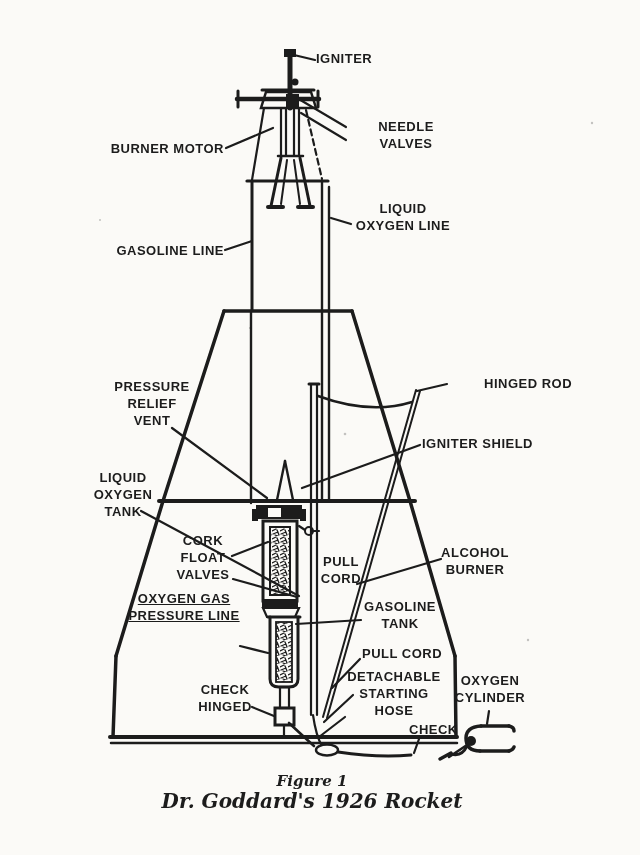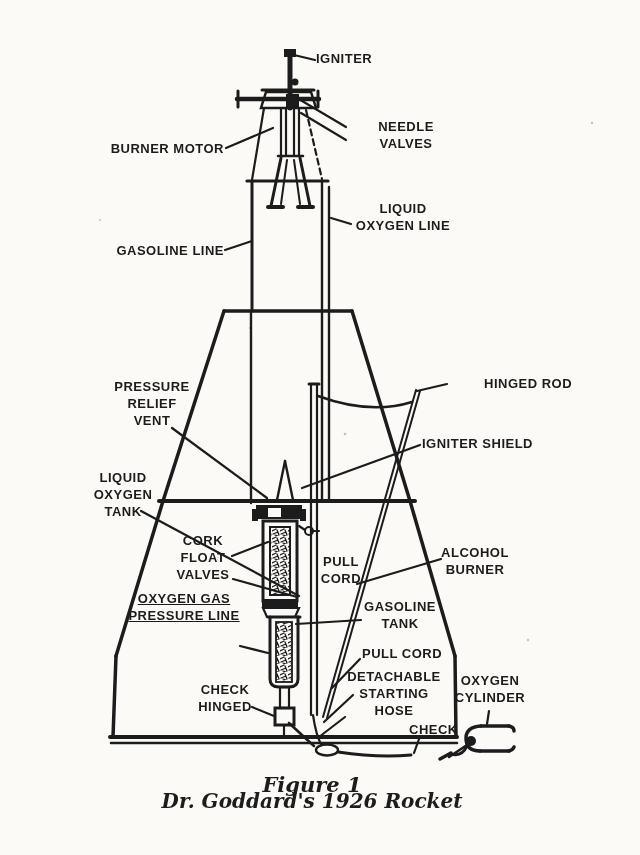--- a/index.html
+++ b/index.html
@@ -219,16 +219,16 @@
   <div class="lbl" style="left:362px; top:645px;">PULL CORD</div>
   <div class="lbl c" style="left:344px; top:668px; width:100px;">DETACHABLE
 STARTING
 HOSE</div>
   <div class="lbl c" style="left:175px; top:681px; width:100px;">CHECK
 HINGED</div>
   <div class="lbl" style="left:409px; top:721px;">CHECK</div>
   <div class="lbl c" style="left:440px; top:672px; width:100px;">OXYGEN
 CYLINDER</div>
 
-  <div class="caption" style="left:162px; top:772px; width:300px; font-size:21px;">Figure 1</div>
+  <div class="caption" style="left:162px; top:772px; width:300px; font-size:15px;">Figure 1</div>
   <div class="caption" style="left:132px; top:789px; width:360px; font-size:20px;">Dr. Goddard's 1926 Rocket</div>
 
 </div>
 
 </body></html>

